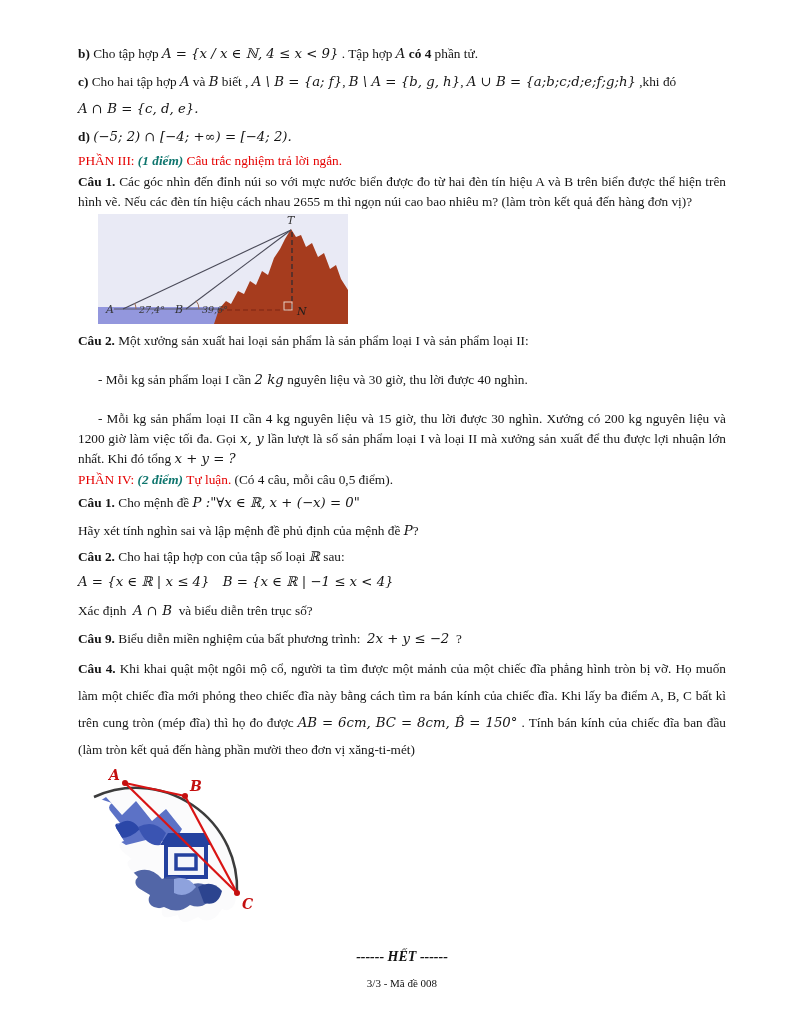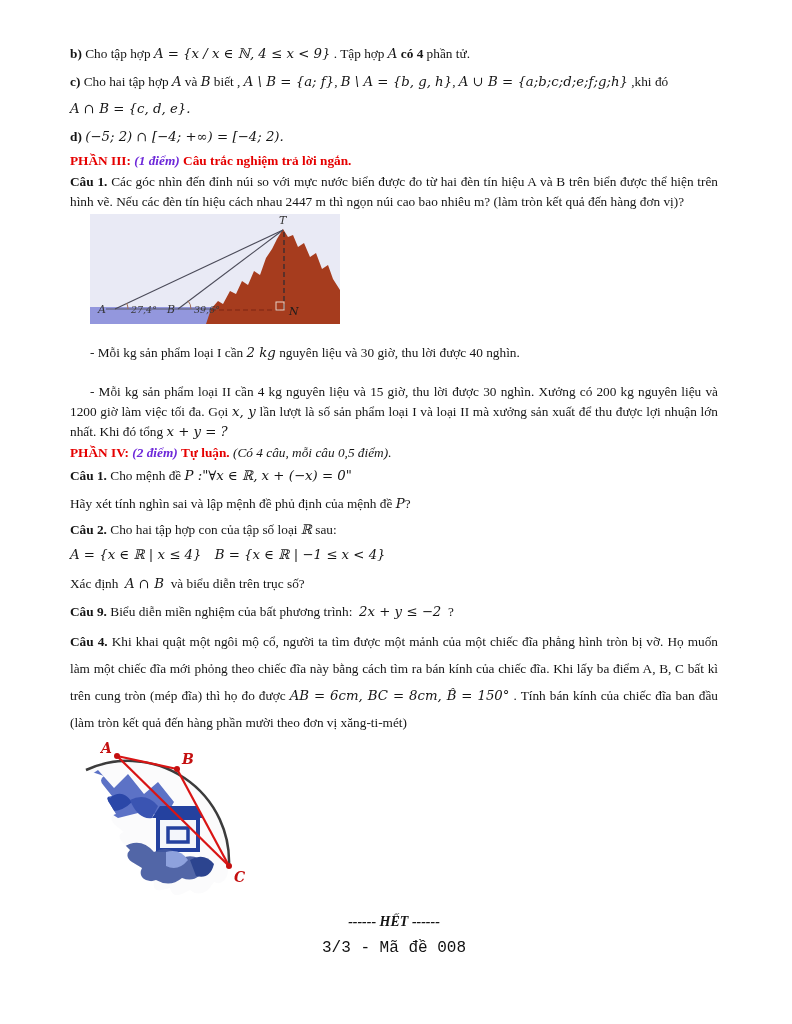--- a/index.html
+++ b/index.html
@@ -1,56 +1,56 @@
 <!DOCTYPE html>
 <html><head>
 <meta charset="utf-8">
 <style>
   html,body{margin:0;padding:0;}
   body{
     width:792px;height:1024px;background:#ffffff;position:relative;
     font-family:"Liberation Serif","DejaVu Serif",serif;
     font-size:13.3px;color:#151515;
   }
-  .content{position:absolute;left:70px;top:44px;width:648px;}
+  .content{position:absolute;left:78px;top:44px;width:648px;}
   .ln{line-height:20px;}
   .nw{white-space:nowrap;}
   .just{text-align:justify;}
   .lh18{line-height:18px;} .lh22{line-height:22px;} .lh24{line-height:24px;} .lh27{line-height:27px;}
   .mt2{margin-top:2px;} .mt3{margin-top:19px;} .mt4{margin-top:4px;} .mt6{margin-top:6px;}
-  .mt7{margin-top:7px;} .mt8{margin-top:8px;} .mt10{margin-top:14px;}
+  .mt7{margin-top:7px;} .mt8{margin-top:8px;} .mt10{margin-top:22px;}
   .ml20{}
   .ind{text-indent:20px;}
   .seg-r{}
   .seg-b{font-weight:bold;}
-  .seg-i{font-style:italic;}
+  .seg-i{}
   .seg-m{font-style:italic;font-family:"DejaVu Serif",serif;}
-  .seg-rb{font-weight:bold;color:#e50000;}
-  .seg-rbi{font-weight:bold;font-style:italic;color:#6d28d9;}
+  .seg-rb{font-weight:normal;color:#e50000;}
+  .seg-rbi{font-weight:bold;font-style:italic;color:#0f766e;}
   figure{margin:0;}
   .fig-mountain{margin-top:2px;margin-left:20px;width:250px;height:110px;}
   .fig-dish{margin-top:4px;width:240px;height:158px;}
   .center{text-align:center;}
   .het{font-weight:bold;font-style:italic;font-size:14px;line-height:19px;}
-  .pagenum{font-family:Liberation Mono, monospace;font-size:16px;line-height:18px;color:#111;}
+  .pagenum{font-family:Liberation Serif, serif;font-size:11px;line-height:18px;color:#111;}
   svg text{user-select:none;}
   .svglbl{font-family:"DejaVu Serif",serif;font-style:italic;}
 </style>
 </head>
 <body>
 
 <div class="content">
 
   <div class="ln nw"><span class="seg-b">b) </span><span class="seg-r">Cho tập hợp  </span><span class="seg-m">A = {x / x ∈ ℕ, 4 ≤ x &lt; 9}</span><span class="seg-r"> . Tập hợp </span><span class="seg-m">A</span><span class="seg-r"> </span><span class="seg-b">có 4</span><span class="seg-r"> phần tử.</span></div>
   <div class="ln nw mt8"><span class="seg-b">c) </span><span class="seg-r">Cho hai tập hợp </span><span class="seg-m">A</span><span class="seg-r"> và </span><span class="seg-m">B</span><span class="seg-r"> biết , </span><span class="seg-m">A \ B = {a; f}</span><span class="seg-r">, </span><span class="seg-m">B \ A = {b, g, h}</span><span class="seg-r">, </span><span class="seg-m">A ∪ B = {a;b;c;d;e;f;g;h}</span><span class="seg-r"> ,khi đó</span></div>
   <div class="ln nw lh22 mt6 ml20"><span class="seg-m">A ∩ B = {c, d, e}.</span></div>
   <div class="ln nw lh22 mt6"><span class="seg-b">d) </span><span class="seg-m">(−5; 2) ∩ [−4; +∞) = [−4; 2).</span></div>
 
   <div class="ln nw lh18 mt4"><span class="seg-rb">PHẦN III: </span><span class="seg-rbi">(1 điểm) </span><span class="seg-rb">Câu trắc nghiệm trả lời ngắn.</span></div>
-  <div class="ln just mt2"><span class="seg-b">Câu 1. </span><span class="seg-r">Các góc nhìn đến đỉnh núi so với mực nước biển được đo từ hai đèn tín hiệu A và B trên biển được thể hiện trên hình vẽ. Nếu các đèn tín hiệu cách nhau 2447 m thì ngọn núi cao bao nhiêu m? (làm tròn kết quả đến hàng đơn vị)?</span></div>
+  <div class="ln just mt2"><span class="seg-b">Câu 1. </span><span class="seg-r">Các góc nhìn đến đỉnh núi so với mực nước biển được đo từ hai đèn tín hiệu A và B trên biển được thể hiện trên hình vẽ. Nếu các đèn tín hiệu cách nhau 2655 m thì ngọn núi cao bao nhiêu m? (làm tròn kết quả đến hàng đơn vị)?</span></div>
 
   <figure class="fig-mountain">
     <svg width="250" height="110" viewBox="0 0 250 110">
       <rect x="0" y="0" width="250" height="110" fill="#e9eaf5"></rect>
       <rect x="0" y="93" width="250" height="17" fill="#9397dd"></rect>
       <path d="M116 110 L121 95 L128 87 L133 90 L140 77 L146 80 L152 67 L158 71 L164 57 L170 61 L176 44 L182 35 L187 25 L193 15 L198 23 L203 21 L208 33 L214 29 L220 43 L226 39 L232 55 L238 51 L243 65 L250 76 L250 110 Z" fill="#a63c1e"></path>
       <line x1="16" y1="95" x2="127" y2="95" stroke="#5a5a6e" stroke-width="1.2"></line>
       <line x1="25" y1="95" x2="193" y2="16" stroke="#4a4a58" stroke-width="1.1"></line>
       <line x1="88" y1="95" x2="193" y2="16" stroke="#4a4a58" stroke-width="1.1"></line>
       <line x1="194" y1="18" x2="194" y2="96" stroke="#2a2a33" stroke-width="1.2" stroke-dasharray="5 3"></line>
@@ -60,20 +60,21 @@
       <path d="M101 95 A 13 13 0 0 0 98 86.7" fill="none" stroke="#9b6a55" stroke-width="1"></path>
       <text x="189" y="10" class="svglbl" font-size="11" fill="#333">T</text>
       <text x="8" y="99" class="svglbl" font-size="11" fill="#333">A</text>
       <text x="77" y="99" class="svglbl" font-size="11" fill="#333">B</text>
       <text x="199" y="101" class="svglbl" font-size="11" fill="#1c1c1c">N</text>
       <text x="41" y="99" class="svglbl" font-size="9.5" fill="#3a3a3a">27,4°</text>
       <text x="104" y="99" class="svglbl" font-size="9.5" fill="#3a3a3a">39,6°</text>
     </svg>
   </figure>
 
+  <div class="ln mt7"><span class="seg-b">Câu 2. </span><span class="seg-r">Một xưởng sản xuất hai loại sản phẩm là sản phẩm loại I và sản phẩm loại II:</span></div>
   <div class="ln mt3 ind"><span class="seg-r">- Mỗi kg sản phẩm loại I cần </span><span class="seg-m">2 kg</span><span class="seg-r"> nguyên liệu và 30 giờ, thu lời được 40 nghìn.</span></div>
   <div class="ln just mt3 ind"><span class="seg-r">- Mỗi kg sản phẩm loại II cần 4 kg nguyên liệu và 15 giờ, thu lời được 30 nghìn. Xưởng có 200 kg nguyên liệu và 1200 giờ làm việc tối đa. Gọi </span><span class="seg-m">x, y</span><span class="seg-r"> lần lượt là số sản phẩm loại I và loại II mà xưởng sản xuất để thu được lợi nhuận lớn nhất. Khi đó tổng </span><span class="seg-m">x + y = ?</span></div>
 
   <div class="ln nw lh18 mt2"><span class="seg-rb">PHẦN IV: </span><span class="seg-rbi">(2 điểm) </span><span class="seg-rb">Tự luận. </span><span class="seg-i">(Có 4 câu, mỗi câu 0,5 điểm).</span></div>
   <div class="ln nw lh24 mt2"><span class="seg-b">Câu 1. </span><span class="seg-r">Cho mệnh đề </span><span class="seg-m">P :"∀x ∈ ℝ, x + (−x) = 0"</span></div>
   <div class="ln nw mt6"><span class="seg-r">Hãy xét tính nghìn sai và lập mệnh đề phủ định của mệnh đề </span><span class="seg-m">P</span><span class="seg-r">?</span></div>
   <div class="ln nw mt6"><span class="seg-b">Câu 2. </span><span class="seg-r">Cho hai tập hợp con của tập số loại </span><span class="seg-m">ℝ</span><span class="seg-r"> sau:</span></div>
   <div class="ln nw lh22 mt4"><span class="seg-m">A = {x ∈ ℝ | x ≤ 4}</span><span class="seg-r">&nbsp;&nbsp;&nbsp;&nbsp;</span><span class="seg-m">B = {x ∈ ℝ | −1 ≤ x &lt; 4}</span></div>
   <div class="ln nw mt8"><span class="seg-r">Xác định &nbsp;</span><span class="seg-m">A ∩ B</span><span class="seg-r">&nbsp; và biểu diễn trên trục số?</span></div>
   <div class="ln nw mt8"><span class="seg-b">Câu 9. </span><span class="seg-r">Biểu diễn miền nghiệm của bất phương trình: &nbsp;</span><span class="seg-m">2x + y ≤ −2</span><span class="seg-r"> &nbsp;?</span></div>

